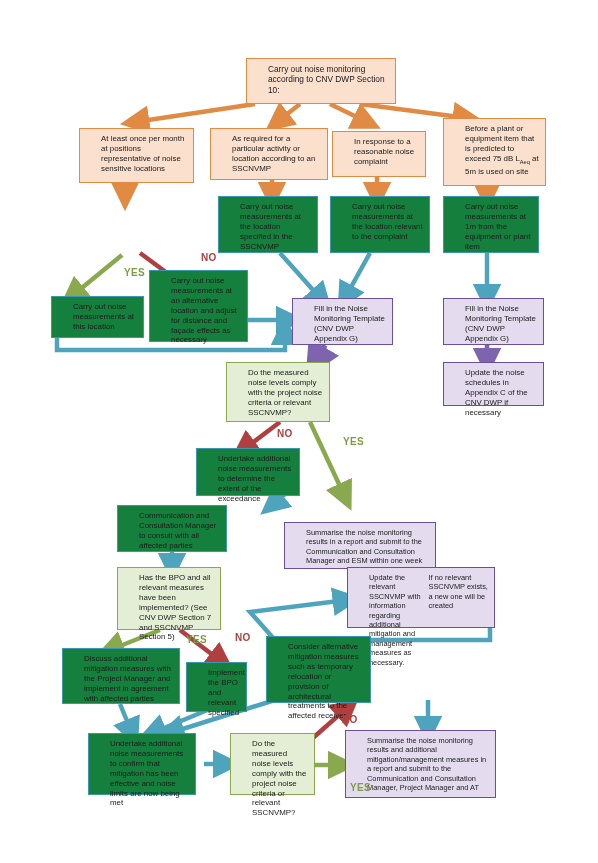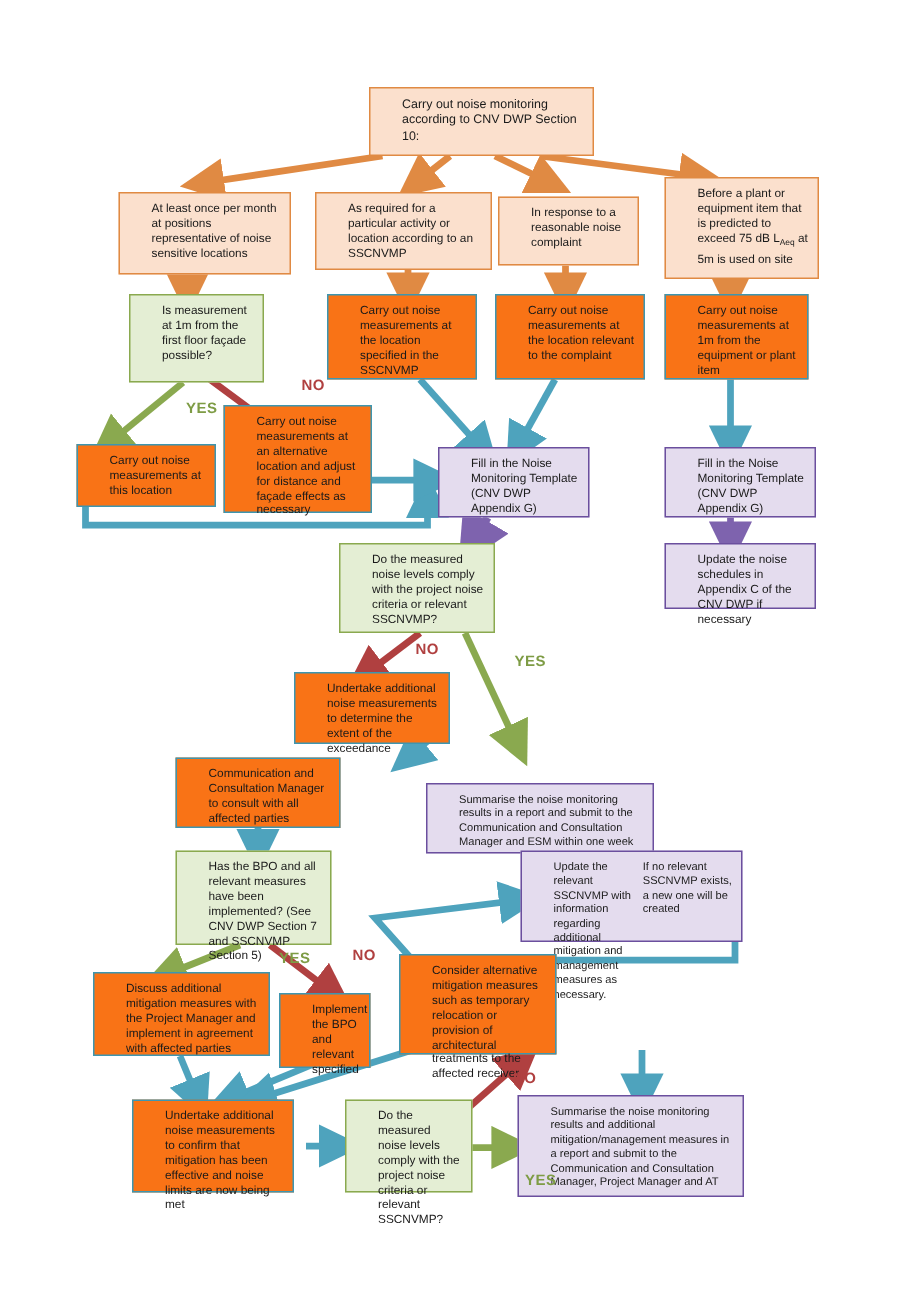--- a/index.html
+++ b/index.html
@@ -3,21 +3,21 @@
 <meta charset="utf-8">
 <style>
   html,body{margin:0;padding:0;background:#ffffff;}
   body{width:598px;height:863px;font-family:"Liberation Sans",sans-serif;position:relative;overflow:hidden;}
   #canvas{position:absolute;left:0;top:0;width:598px;height:863px;}
   svg#wires{position:absolute;left:0;top:0;width:598px;height:863px;}
   .node{position:absolute;box-sizing:border-box;display:flex;align-items:flex-start;}
   .node .txt{display:block;width:100%;}
   .orange{background:#fbe0cd;border:1.3px solid #e08a43;color:#1a1a1a;}
   .green{background:#e4eed4;border:1.3px solid #8aa94f;color:#1a1a1a;}
-  .blue{background:#f97316;border:1.3px solid #3d96b0;color:#1a1a1a;}
+  .blue{background:#15803d;border:1.3px solid #3d96b0;color:#1a1a1a;}
   .purple{background:#e4dcee;border:1.3px solid #6b4f9e;color:#1a1a1a;}
   .pad{padding:5px 6px 4px 21px;}
   .lbl{position:absolute;font-weight:bold;font-size:10px;letter-spacing:.3px;padding-left:30px;}
   .lbl-yes{color:#7e9c45;}
   .lbl-no{color:#b04040;}
   .t9{font-size:8.3px;line-height:10.4px;}
   .t85{font-size:7.9px;line-height:9.9px;}
   .t8{font-size:7.4px;line-height:9.4px;}
   sub{font-size:5.6px;}
 </style>
@@ -118,23 +118,20 @@
   </div>
 
   <div class="node orange pad t85" style="left:332px;top:131px;width:94px;height:46px;">
     <span class="txt">In response to a reasonable noise complaint</span>
   </div>
 
   <div class="node orange pad t85" style="left:443px;top:118px;width:103px;height:68px;">
     <span class="txt" id="plant-html">Before a plant or equipment item that is predicted to exceed 75 dB L<sub>Aeq</sub> at 5m is used on site</span>
   </div>
 
-  <div class="node green pad t85" style="left:86px;top:196px;width:90px;height:59px;">
-    <span class="txt">Is measurement at 1m from the first floor façade possible?</span>
-  </div>
 
   <div class="node blue pad t85" style="left:218px;top:196px;width:100px;height:57px;">
     <span class="txt">Carry out noise measurements at the location specified in the SSCNVMP</span>
   </div>
 
   <div class="node blue pad t85" style="left:330px;top:196px;width:100px;height:57px;">
     <span class="txt">Carry out noise measurements at the location relevant to the complaint</span>
   </div>
 
   <div class="node blue pad t85" style="left:443px;top:196px;width:96px;height:57px;">

